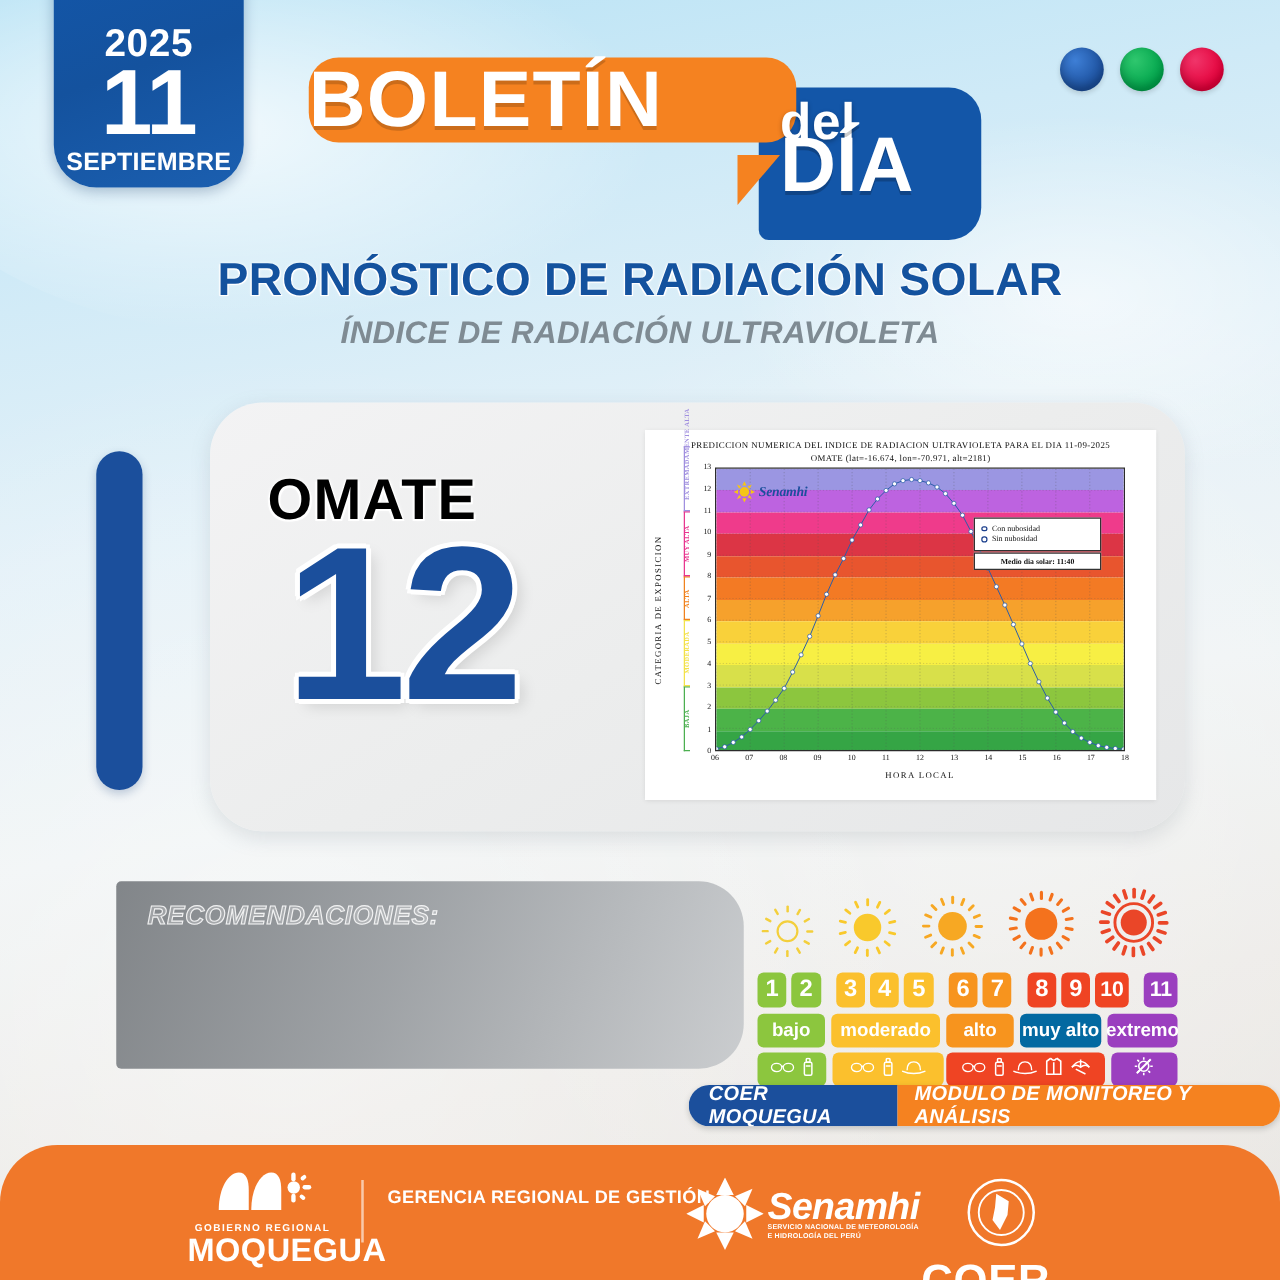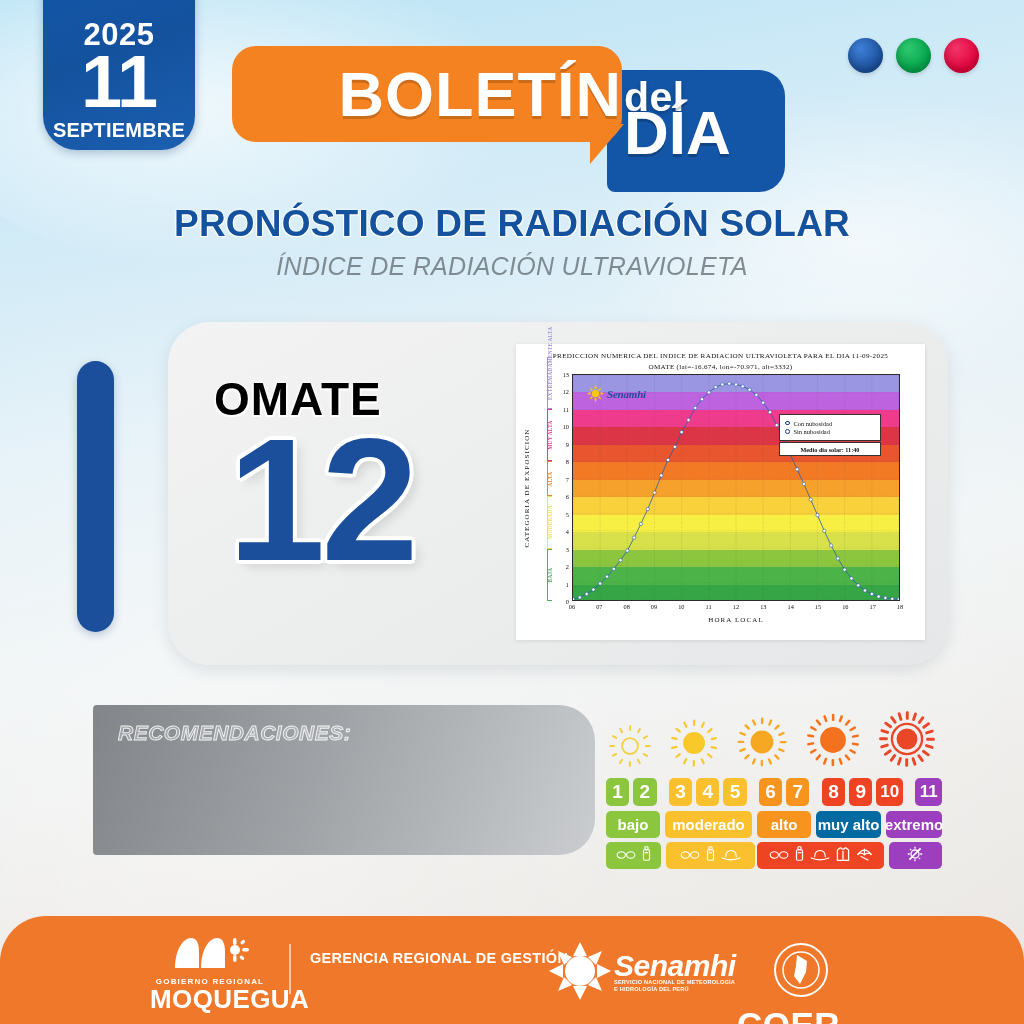--- a/index.html
+++ b/index.html
@@ -35,23 +35,23 @@
     display:flex; flex-direction:column; align-items:center; justify-content:flex-end;
     padding-bottom:8px; color:#fff;
   }
   .date-year { font-size:31px; font-weight:700; letter-spacing:.5px; line-height:1; }
   .date-day { font-size:74px; font-weight:800; line-height:.93; letter-spacing:-1px; margin-top:-2px; }
   .date-month { font-size:20px; font-weight:800; letter-spacing:.2px; margin-top:2px; }
 
   
   .banner { position:absolute; left:232px; top:46px; height:110px; }
   .banner-orange {
-    position:absolute; left:0; top:0; width:390px; height:96px;
+    position:absolute; left:15px; top:0; width:390px; height:68px;
     background:#f58220; border-radius:24px;
-    display:flex; align-items:center; justify-content:flex-end;
+    display:flex; align-items:center; justify-content:flex-start;
   }
   .banner-orange .txt {
     font-size:63px; font-weight:800; color:#fff; letter-spacing:1px;
     text-shadow:0 3px 0 rgba(0,0,0,.17);
     -webkit-text-stroke:0px;
   }
   .banner-tail {
     position:absolute; left:358px; top:78px; width:0; height:0;
     border-left:34px solid #f58220; border-bottom:40px solid transparent;
   }
@@ -76,21 +76,21 @@
     box-shadow:inset 0 -4px 8px rgba(0,0,0,.22), 0 2px 4px rgba(0,0,0,.14); }
 
   
   .main-title {
     position:absolute; left:0; right:0; top:203px; text-align:center;
     font-size:37px; font-weight:800; color:#14529e; letter-spacing:.2px;
     text-shadow:0 0 3px #fff, 1px 1px 0 #fff, -1px 1px 0 #fff;
   }
   .sub-title {
     position:absolute; left:0; right:0; top:252px; text-align:center;
-    font-size:25px; font-weight:400; font-style:italic; color:#7f8b93; letter-spacing:.3px;
+    font-size:25px; font-weight:700; font-style:italic; color:#7f8b93; letter-spacing:.3px;
   }
 
   
   .main-card {
     position:absolute; left:168px; top:322px; width:780px; height:343px;
     background:linear-gradient(150deg,#f3f3f4 0%, #eceded 50%, #e6e7e8 100%);
     border-radius:42px; box-shadow:0 5px 16px rgba(120,130,140,.2);
   }
   .side-bar {
     position:absolute; left:77px; top:361px; width:37px; height:271px;
@@ -274,21 +274,21 @@
 <div class="main-title">PRONÓSTICO DE RADIACIÓN SOLAR</div>
 <div class="sub-title">ÍNDICE DE RADIACIÓN ULTRAVIOLETA</div>
 
 <div class="main-card"></div>
 <div class="side-bar"></div>
 <div class="city-name">OMATE</div>
 <div class="uv-value">12</div>
 
 <div class="chart-wrap">
   <div class="chart-title">PREDICCION NUMERICA DEL INDICE DE RADIACION ULTRAVIOLETA PARA EL DIA 11-09-2025</div>
-  <div class="chart-subtitle">OMATE (lat=-16.674, lon=-70.971, alt=3332)</div>
+  <div class="chart-subtitle">OMATE (lat=-16.674, lon=-70.971, alt=2181)</div>
 
   <div class="ylab-axis">
     <span>CATEGORIA DE EXPOSICION</span>
   </div>
   <div class="cat-col" id="cat-col">
       <div class="cat-item" style="top: 174.615px; height: 52.3846px; color: rgb(76, 175, 80);">
         <div class="bracket"></div>
         <div class="lbl" style="color: rgb(76, 175, 80);">BAJA</div>
       </div>
       <div class="cat-item" style="top: 122.231px; height: 52.3846px; color: rgb(243, 226, 74);">
@@ -677,20 +677,22 @@
               <circle cx="10" cy="10" r="5"></circle>
               <path d="M10 1 L10 3.5 M10 16.5 L10 19 M1 10 L3.5 10 M16.5 10 L19 10 M3.6 3.6 L5.4 5.4 M14.6 14.6 L16.4 16.4 M16.4 3.6 L14.6 5.4 M5.4 14.6 L3.6 16.4"></path>
               <path d="M3 17 L17 3" stroke-width="2"></path>
             </g>
           </svg></span>
       </div>
     </div>
 </div>
 
 <div class="coer-bar">
+  <div class="coer-left">COER MOQUEGUA</div>
+  <div class="coer-right">MÓDULO DE MONITOREO Y ANÁLISIS</div>
 </div>
 
 <div class="footer">
   <div class="f-moq">
     <svg width="90" height="38" viewBox="0 0 90 38">
       <path d="M10 34 C10 16 18 4 26 4 C32 4 34 10 34 18 L34 34 Z" fill="#fff"></path>
       <path d="M36 34 C36 16 44 4 52 4 C58 4 60 10 60 18 L60 34 Z" fill="#fff"></path>
       <circle cx="70" cy="16" r="5" fill="#fff"></circle>
       <g fill="#fff">
         <rect x="77" y="14" width="7" height="3.5" rx="1.7"></rect>

